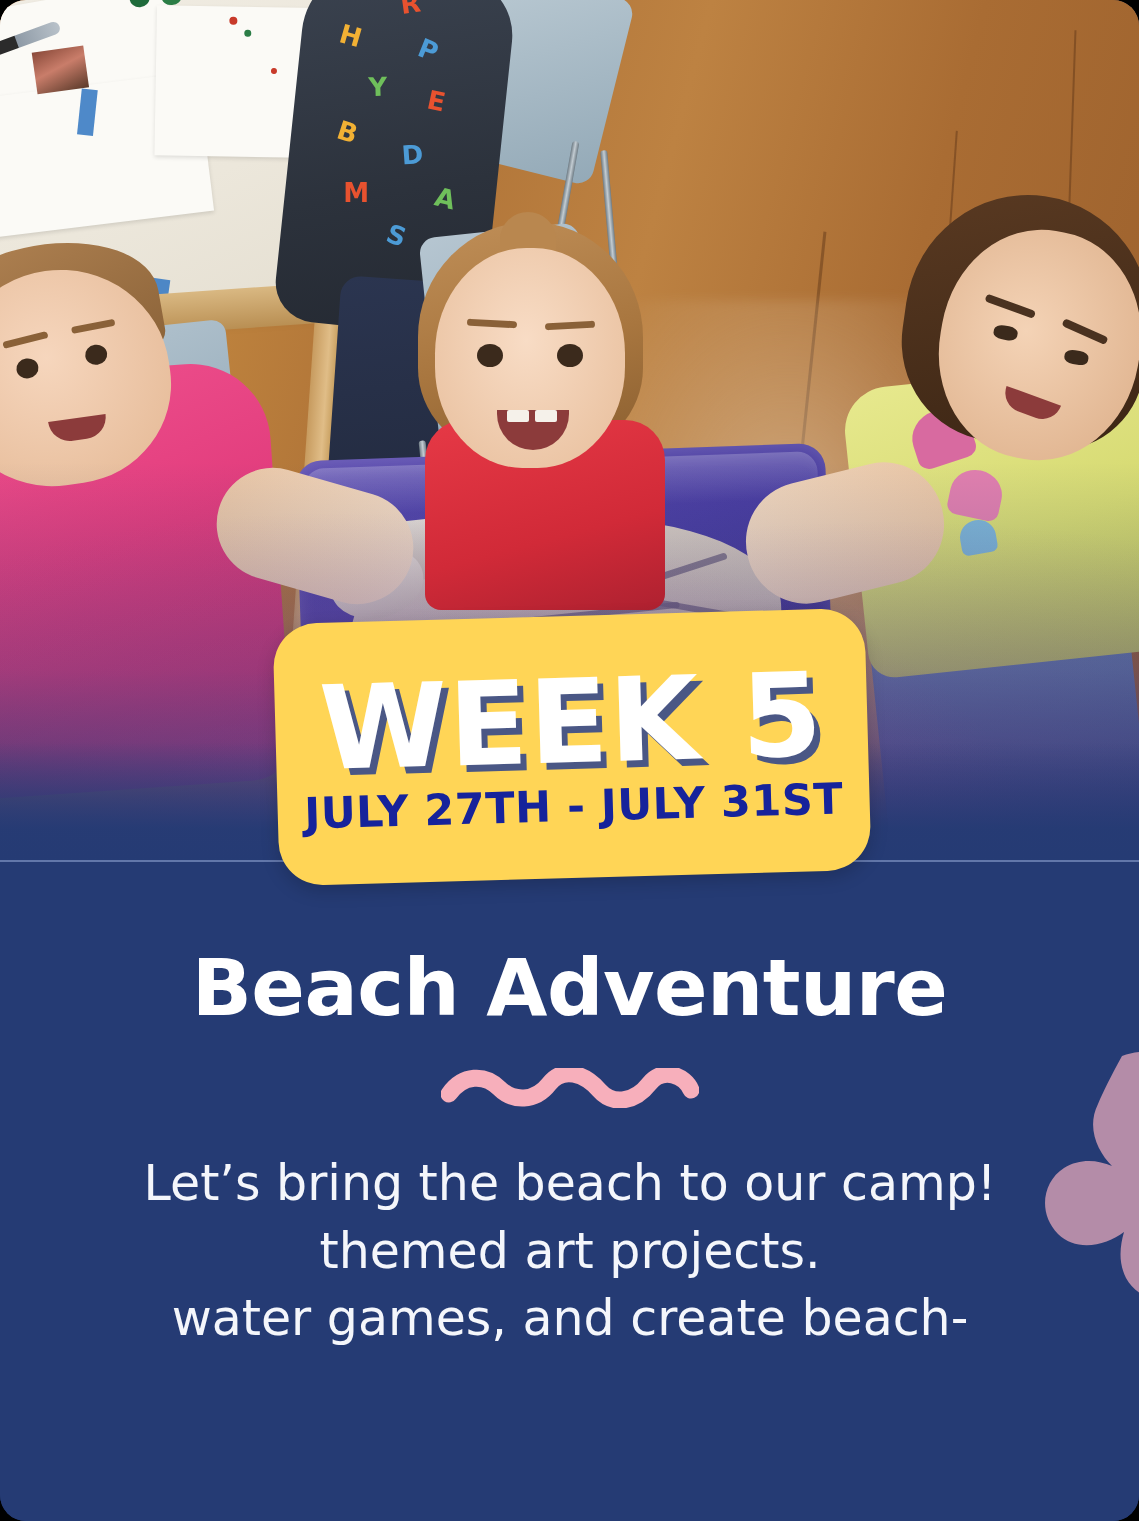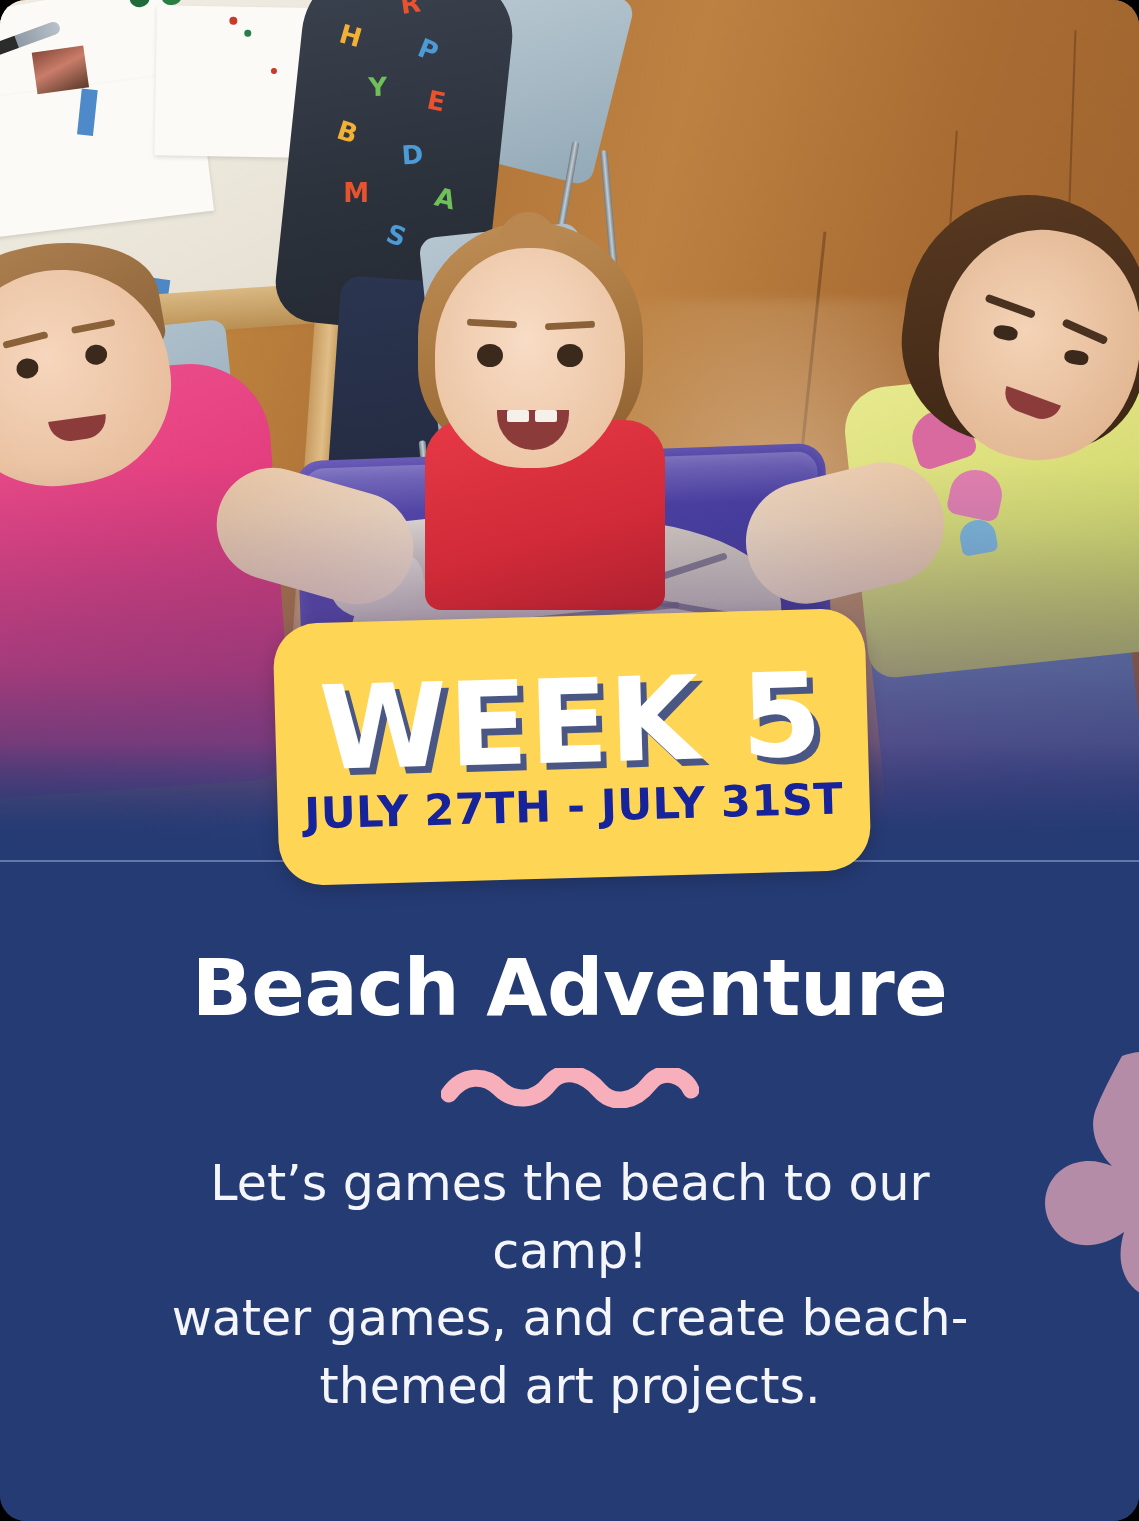--- a/index.html
+++ b/index.html
@@ -597,19 +597,19 @@
                C84 102 72 78 84 54 C90 40 96 28 108 6 Z" fill="#B48CA8"></path>
     </svg>
 
     <div class="panel-title">Beach Adventure</div>
 
     <svg class="wave" width="258" height="40" viewBox="0 0 258 40">
       <path d="M8 26 C 22 6, 44 6, 58 20 S 94 34, 108 16 S 144 6, 158 22 S 194 34, 208 16 S 244 8, 250 22" fill="none" stroke="#F7AFBB" stroke-width="17" stroke-linecap="round"></path>
     </svg>
 
     <div class="panel-body">
-      <div>Let’s games the beach to our camp!</div>
+      <div>Let’s bring the beach to our camp!</div>
+      <div>themed art projects.</div>
       <div>water games, and create beach-</div>
-      <div>themed art projects.</div>
     </div>
   </div>
 
 </div>
 
 </body></html>

